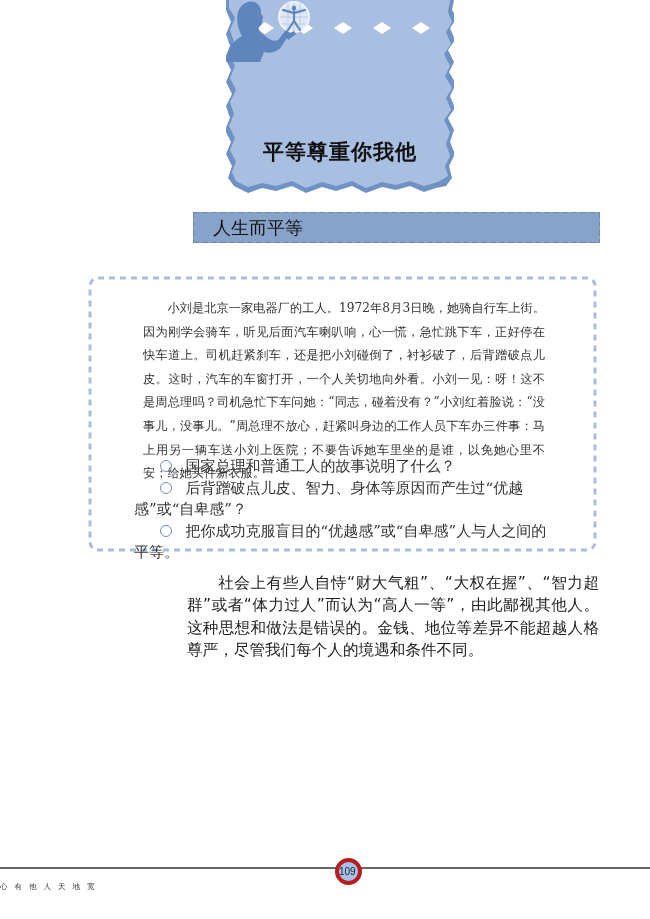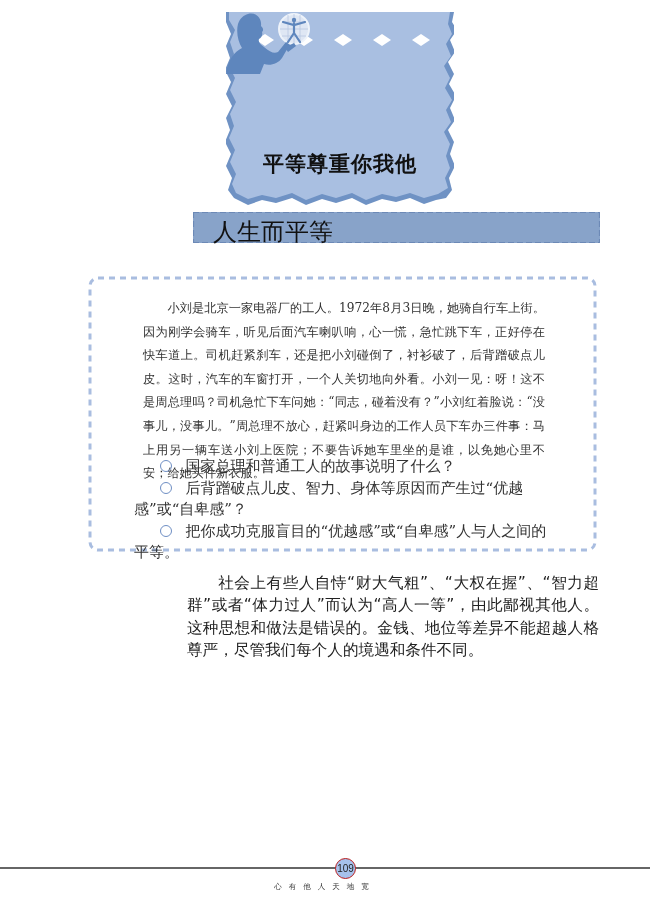--- a/index.html
+++ b/index.html
@@ -1,32 +1,32 @@
 <!DOCTYPE html>
 <html><head>
 <meta charset="utf-8">
 <style>
   html, body { margin: 0; padding: 0; background: #ffffff; }
   body { width: 650px; height: 919px; position: relative; overflow: hidden;
          font-family: "DejaVu Sans", "Liberation Sans", sans-serif; color: #222; }
 
   
-  .banner { position: absolute; left: 226px; top: 12px; width: 228px; height: 196px; }
+  .banner { position: absolute; left: 226px; top: 0; width: 228px; height: 196px; }
   .banner svg { position: absolute; left: 0; top: 0; }
   .diamonds { position: absolute; top: 22px; left: 30px; width: 172px; height: 14px; }
   .diamond { position: absolute; top: 0; width: 18px; height: 12px; }
   .figure { position: absolute; left: 70px; top: 66px; width: 90px; height: 62px; }
   .banner-title { position: absolute; left: 0; width: 228px; top: 138px; text-align: center;
                   font-family: "DejaVu Serif", "Liberation Serif", serif; font-weight: bold;
                   font-size: 21px; color: #111; letter-spacing: 1px; }
 
   
   .section-bar { position: absolute; left: 193px; top: 212px; width: 407px; height: 31px; }
   .section-bar svg { position: absolute; left: 0; top: 0; }
-  .section-title { position: absolute; left: 20px; top: 4px; font-size: 24px; color: #111;
+  .section-title { position: absolute; left: 20px; top: 4px; font-size: 18px; color: #111;
                    font-family: "DejaVu Sans", sans-serif; }
 
   
   .case-box { position: absolute; left: 88px; top: 276px; width: 509px; height: 276px; }
   .case-box svg { position: absolute; left: 0; top: 0; }
   .case-text { position: absolute; left: 46px; top: 12px; width: 420px;
                font-family: "DejaVu Serif", "Liberation Serif", serif;
                font-size: 12.2px; line-height: 23.6px; color: #333; text-align: justify; }
   .case-text p { margin: 9px; text-indent: 2em; }
   .questions { position: absolute; left: 46px; top: 180px; width: 420px;
@@ -38,23 +38,23 @@
 
   
   .body-text { position: absolute; left: 187px; top: 572px; width: 412px;
                font-family: "DejaVu Sans", "Liberation Sans", sans-serif;
                font-size: 15.6px; line-height: 22.3px; color: #222; text-align: justify; }
   .body-text p { margin: 0; text-indent: 2em; }
 
   
   .footer-line { position: absolute; left: 0; top: 867px; width: 650px; height: 1.5px; background: #666; }
   .page-num { position: absolute; left: 335px; top: 858px; width: 19px; height: 19px; border-radius: 50%;
-              background: #a6c2ec; border: 1px solid #b91c1c; font-size: 10px; line-height: 19px;
-              text-align: center; color: #222; font-family: "Liberation Sans", sans-serif; }
-  .footer-caption { position: absolute; left: 0; width: 650px; top: 882px; text-align: center;
+              background: #a6c2ec; border: 4px solid #b91c1c; font-size: 10px; line-height: 19px;
+              color: #222; font-family: "Liberation Sans", sans-serif; }
+  .footer-caption { position: absolute; left: 0; width: 650px; top: 882px; 
                     font-size: 7.5px; letter-spacing: 7px; color: #333; }
 </style>
 </head>
 <body>
 
 <div class="banner">
   <svg width="228" height="196" viewBox="0 0 228 196">
     <path d="M0,0 L228,0 L226,10 L231,18 L224,28 L229,40 L222,50 L228,62 L223,72 L230,84 L224,96 L229,108 L222,118 L228,130 L224,142 L229,154 L223,166 L226,178 L220,186 L210,188 L198,192 L184,186 L170,190 L156,187 L140,193 L126,186 L110,191 L96,187 L80,193 L66,186 L50,191 L36,188 L22,193 L8,186 L2,178 L6,166 L0,154 L5,142 L-1,130 L4,118 L0,106 L6,94 L0,82 L5,70 L-1,58 L4,46 L0,34 L5,22 L0,10 Z" fill="#6f92c4"></path>
     <path d="M3,0 L224,0 L222,12 L226,22 L220,32 L225,44 L218,54 L224,66 L219,76 L226,88 L220,98 L225,110 L218,120 L224,132 L220,144 L224,156 L219,166 L222,176 L212,182 L198,186 L184,181 L170,185 L156,182 L140,188 L126,181 L110,186 L96,182 L80,188 L66,181 L50,186 L36,183 L22,187 L10,181 L6,172 L10,162 L4,150 L9,138 L3,126 L8,114 L4,102 L10,90 L4,78 L9,66 L3,54 L8,42 L4,30 L9,18 L3,8 Z" fill="#a9bfe1"></path>
   </svg>

